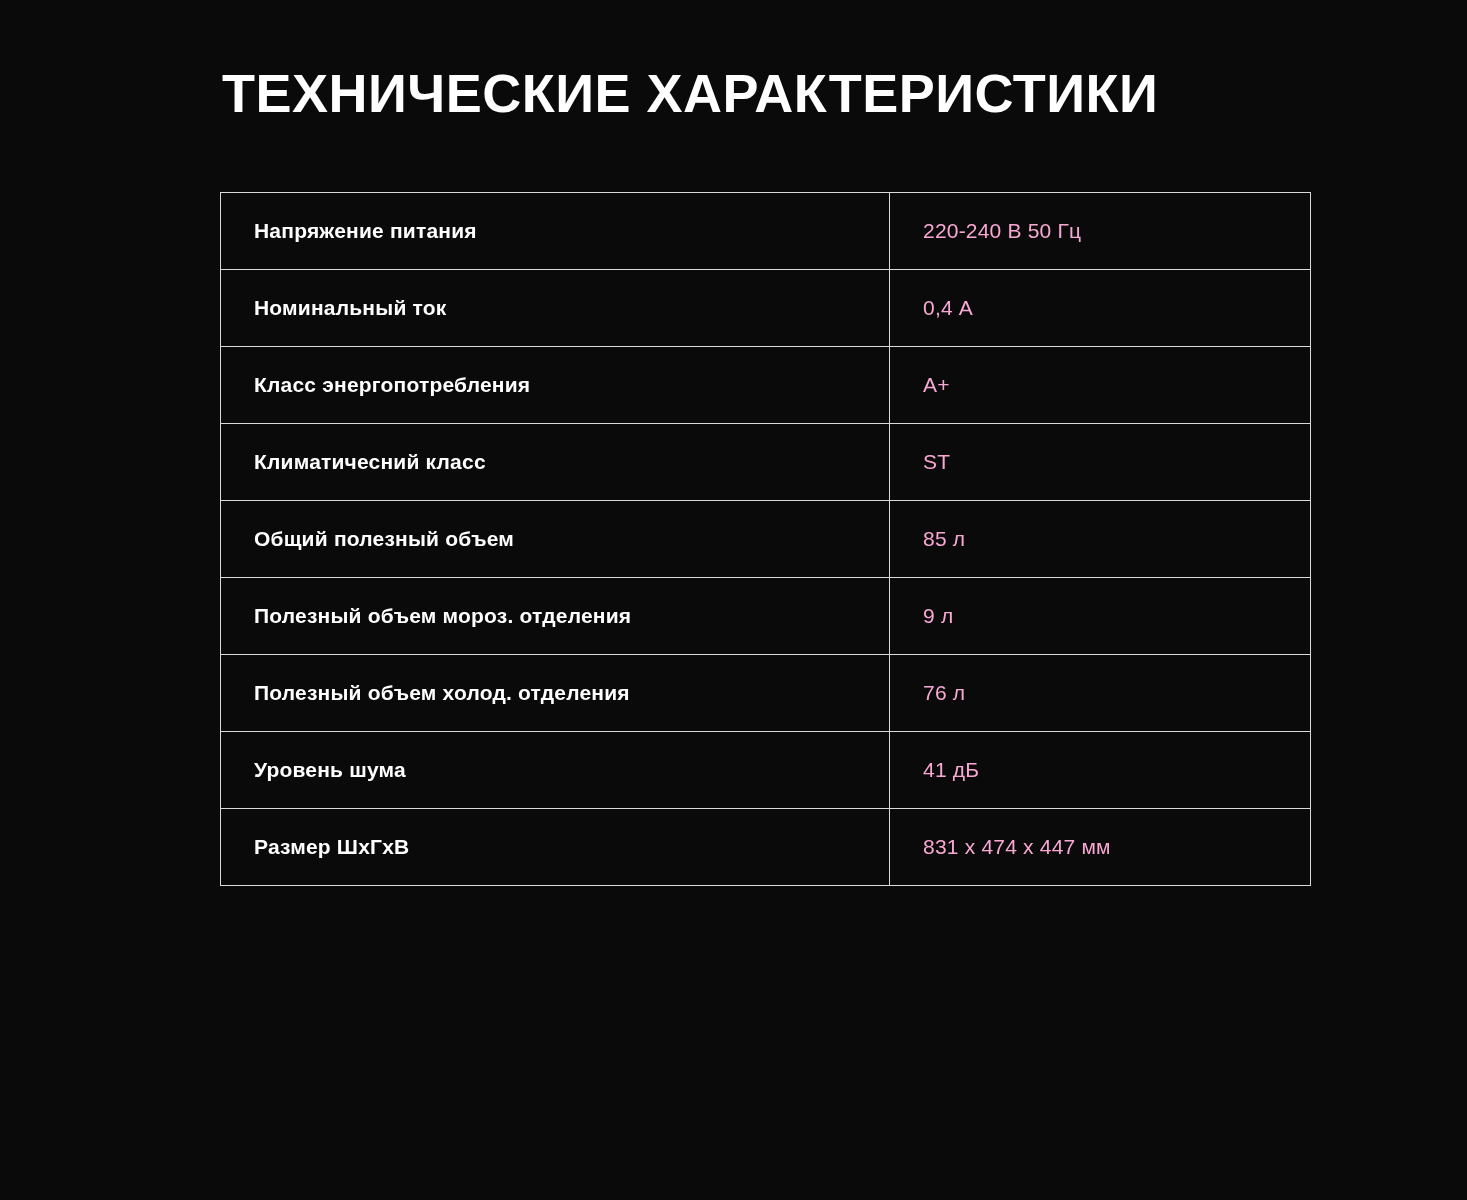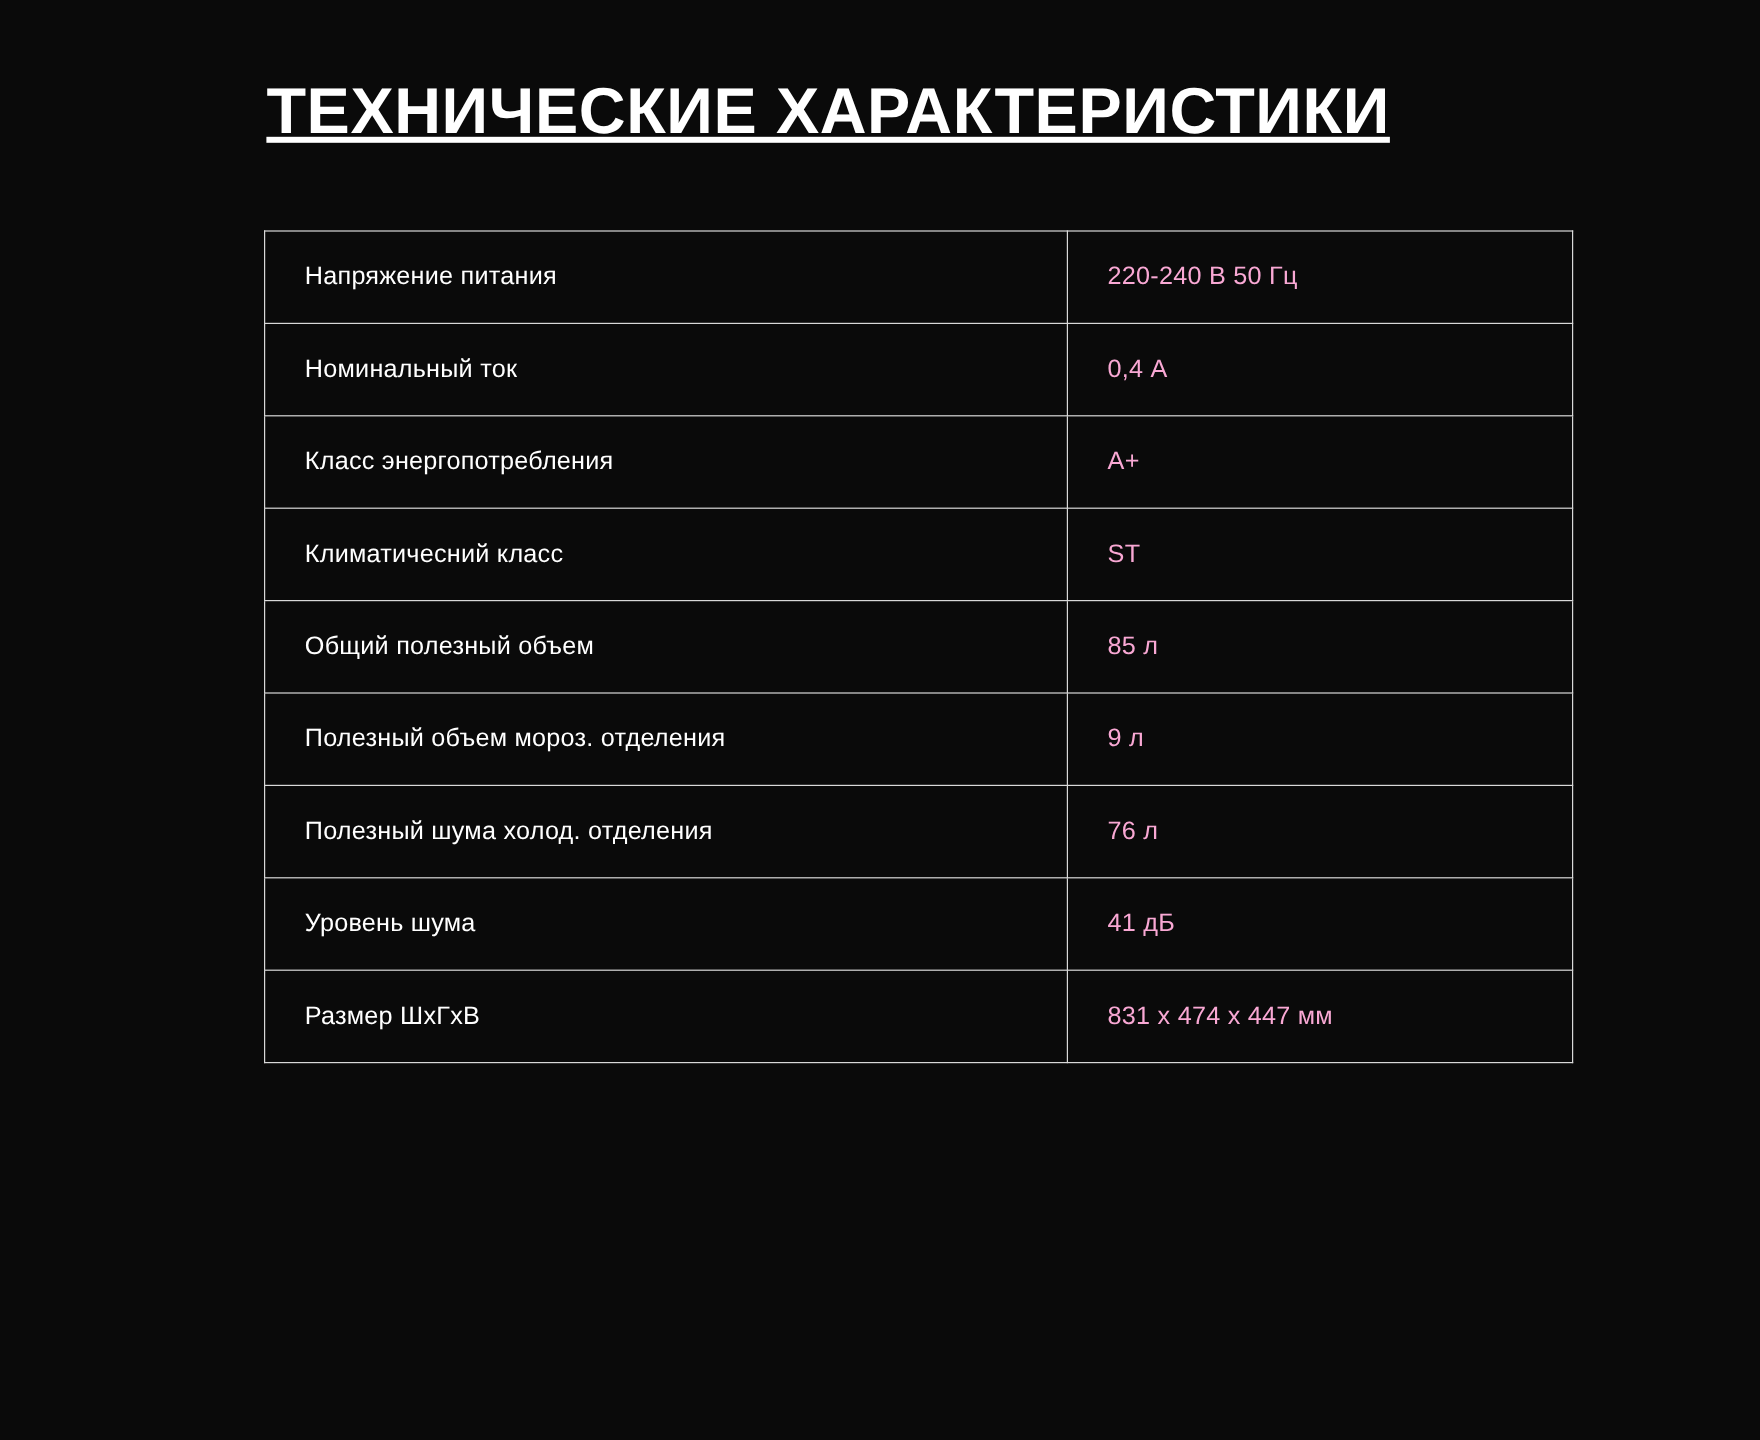--- a/index.html
+++ b/index.html
@@ -22,21 +22,20 @@
   }
   .page-title {
     position: absolute;
     left: 222px;
     top: 62px;
     font-size: 54px;
     font-weight: 700;
     letter-spacing: 0.5px;
     color: #ffffff;
     white-space: nowrap;
-    text-decoration: underline;
   }
   .spec-table {
     position: absolute;
     left: 220px;
     top: 192px;
     width: 1022px;
     border-collapse: collapse;
     table-layout: fixed;
   }
   .spec-table tr {
@@ -44,21 +43,21 @@
   }
   .spec-table td {
     border: 1px solid #d9d9d9;
     padding: 0 0 0 33px;
     vertical-align: middle;
     font-size: 21px;
     line-height: 1.25;
   }
   .spec-table td.label {
     width: 635px;
-    font-weight: 400;
+    font-weight: 700;
     color: #ffffff;
     letter-spacing: 0.2px;
   }
   .spec-table td.value {
     width: 387px;
     font-weight: 400;
     color: #f9a8d4;
     letter-spacing: 0.2px;
   }
 </style>
@@ -89,21 +88,21 @@
       </tr>
       <tr>
         <td class="label">Общий полезный объем</td>
         <td class="value">85 л</td>
       </tr>
       <tr>
         <td class="label">Полезный объем мороз. отделения</td>
         <td class="value">9 л</td>
       </tr>
       <tr>
-        <td class="label">Полезный шума холод. отделения</td>
+        <td class="label">Полезный объем холод. отделения</td>
         <td class="value">76 л</td>
       </tr>
       <tr>
         <td class="label">Уровень шума</td>
         <td class="value">41 дБ</td>
       </tr>
       <tr>
         <td class="label">Размер ШхГхВ</td>
         <td class="value">831 x 474 x 447 мм</td>
       </tr>

